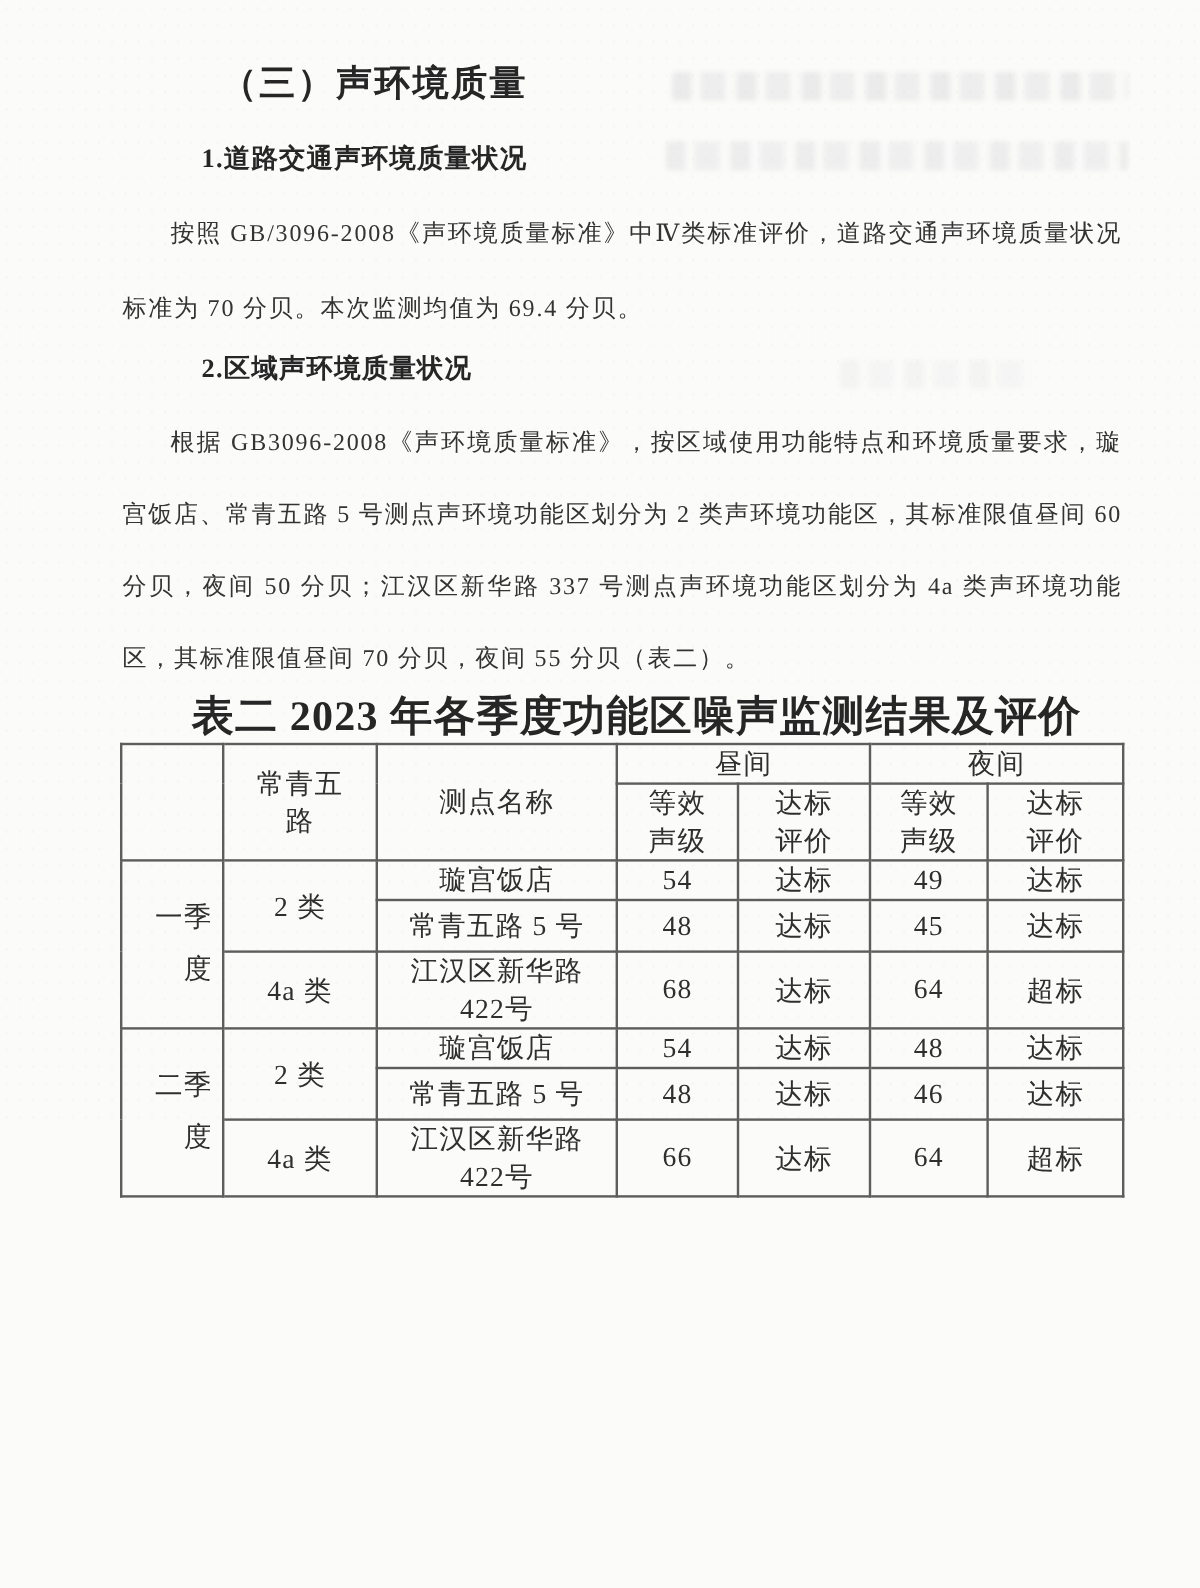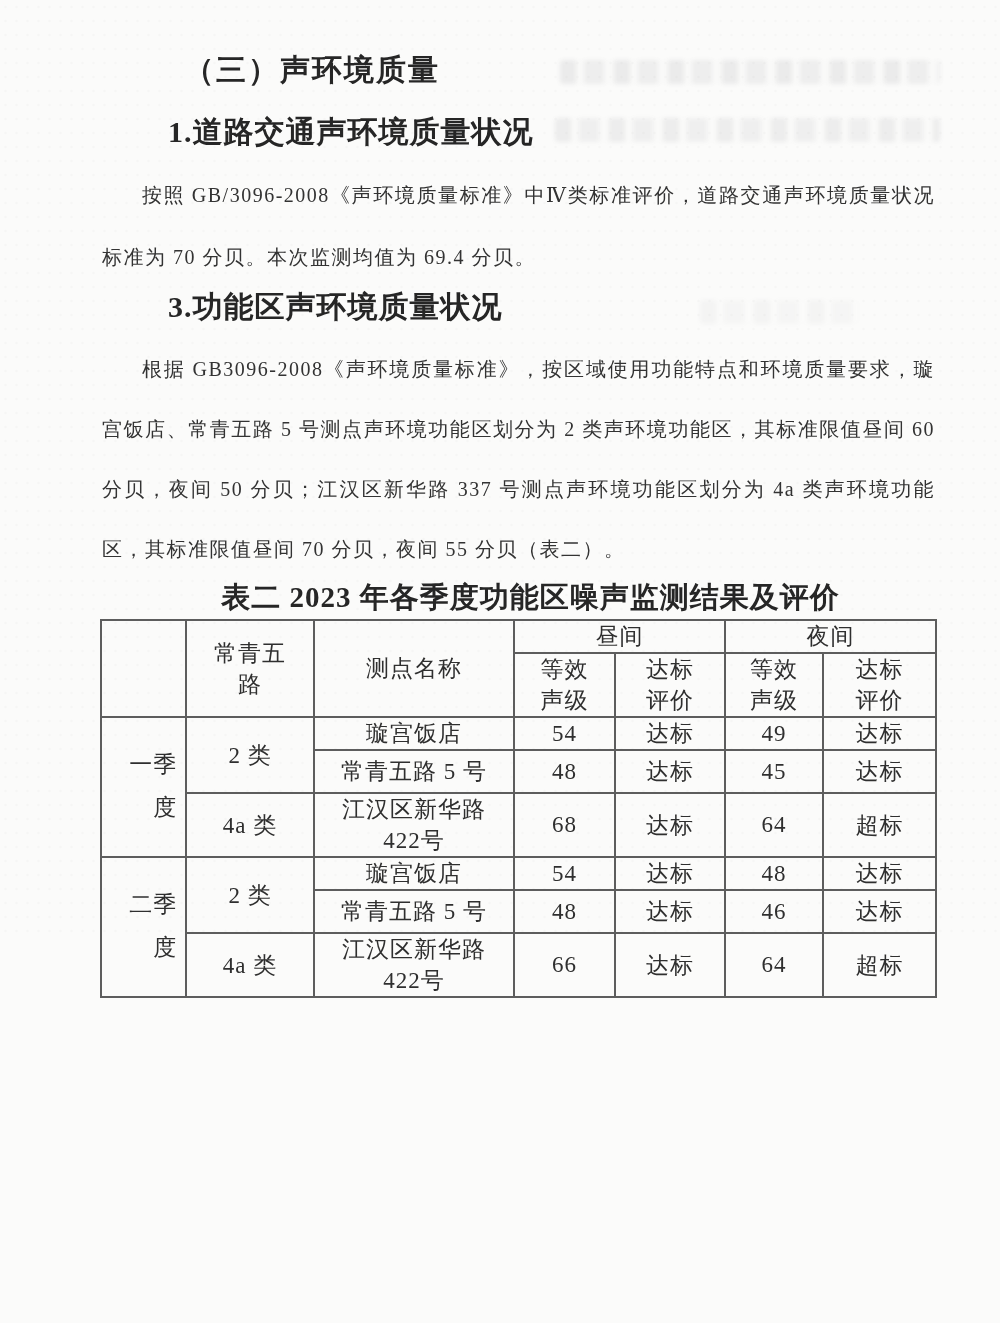--- a/index.html
+++ b/index.html
@@ -25,38 +25,38 @@
     width: 833px;
     padding-top: 42px;
   }
   .h-main {
     font-size: 30px; font-weight: bold; color: #262626;
     line-height: 56px;
     padding-left: 82px;
     letter-spacing: 2px;
   }
   .h-sub {
-    font-size: 30px; font-weight: bold; color: #262626;
+    font-size: 22px; font-weight: bold; color: #262626;
     line-height: 56px;
     padding-left: 66px;
     letter-spacing: 1px;
   }
   .h-sub.tight { margin-top: -9px; }
   .para {
     font-size: 20px;
     line-height: 62px;
     text-align: justify;
     text-indent: 2em;
     letter-spacing: 1.5px;
     color: #333;
     margin-top: 4px;
   }
   .para.p3 { line-height: 60px; }
   .table-title {
-    font-size: 29px; font-weight: bold; color: #262626;
+    font-size: 35px; font-weight: bold; color: #262626;
     line-height: 36px;
     text-align: center;
     padding-left: 24px;
     letter-spacing: 1px;
     margin-top: 0;
   }
   table.noise {
     border-collapse: collapse;
     table-layout: fixed;
     width: 835px;
@@ -105,22 +105,22 @@
   <div class="bleed b2"></div>
   <div class="bleed b3"></div>
 
   <div class="content">
 
     <div class="h-main">（三）声环境质量</div>
 
     <div class="h-sub" style="margin-top:6px;">1.道路交通声环境质量状况</div>
     <div class="para">按照 GB/3096-2008《声环境质量标准》中Ⅳ类标准评价，道路交通声环境质量状况标准为 70 分贝。本次监测均值为 69.4 分贝。</div>
 
-
-    <div class="h-sub tight">3.功能区声环境质量状况</div>
+    <div class="h-sub tight">2.区域声环境质量状况</div>
+
     <div class="para p3">根据 GB3096-2008《声环境质量标准》，按区域使用功能特点和环境质量要求，璇宫饭店、常青五路 5 号测点声环境功能区划分为 2 类声环境功能区，其标准限值昼间 60 分贝，夜间 50 分贝；江汉区新华路 337 号测点声环境功能区划分为 4a 类声环境功能区，其标准限值昼间 70 分贝，夜间 55 分贝（表二）。</div>
 
     <div class="table-title">表二 2023 年各季度功能区噪声监测结果及评价</div>
 
     <table class="noise">
       <colgroup>
         <col style="width:85px">
           <col style="width:128px">
           <col style="width:200px">
         <col style="width:101px">

